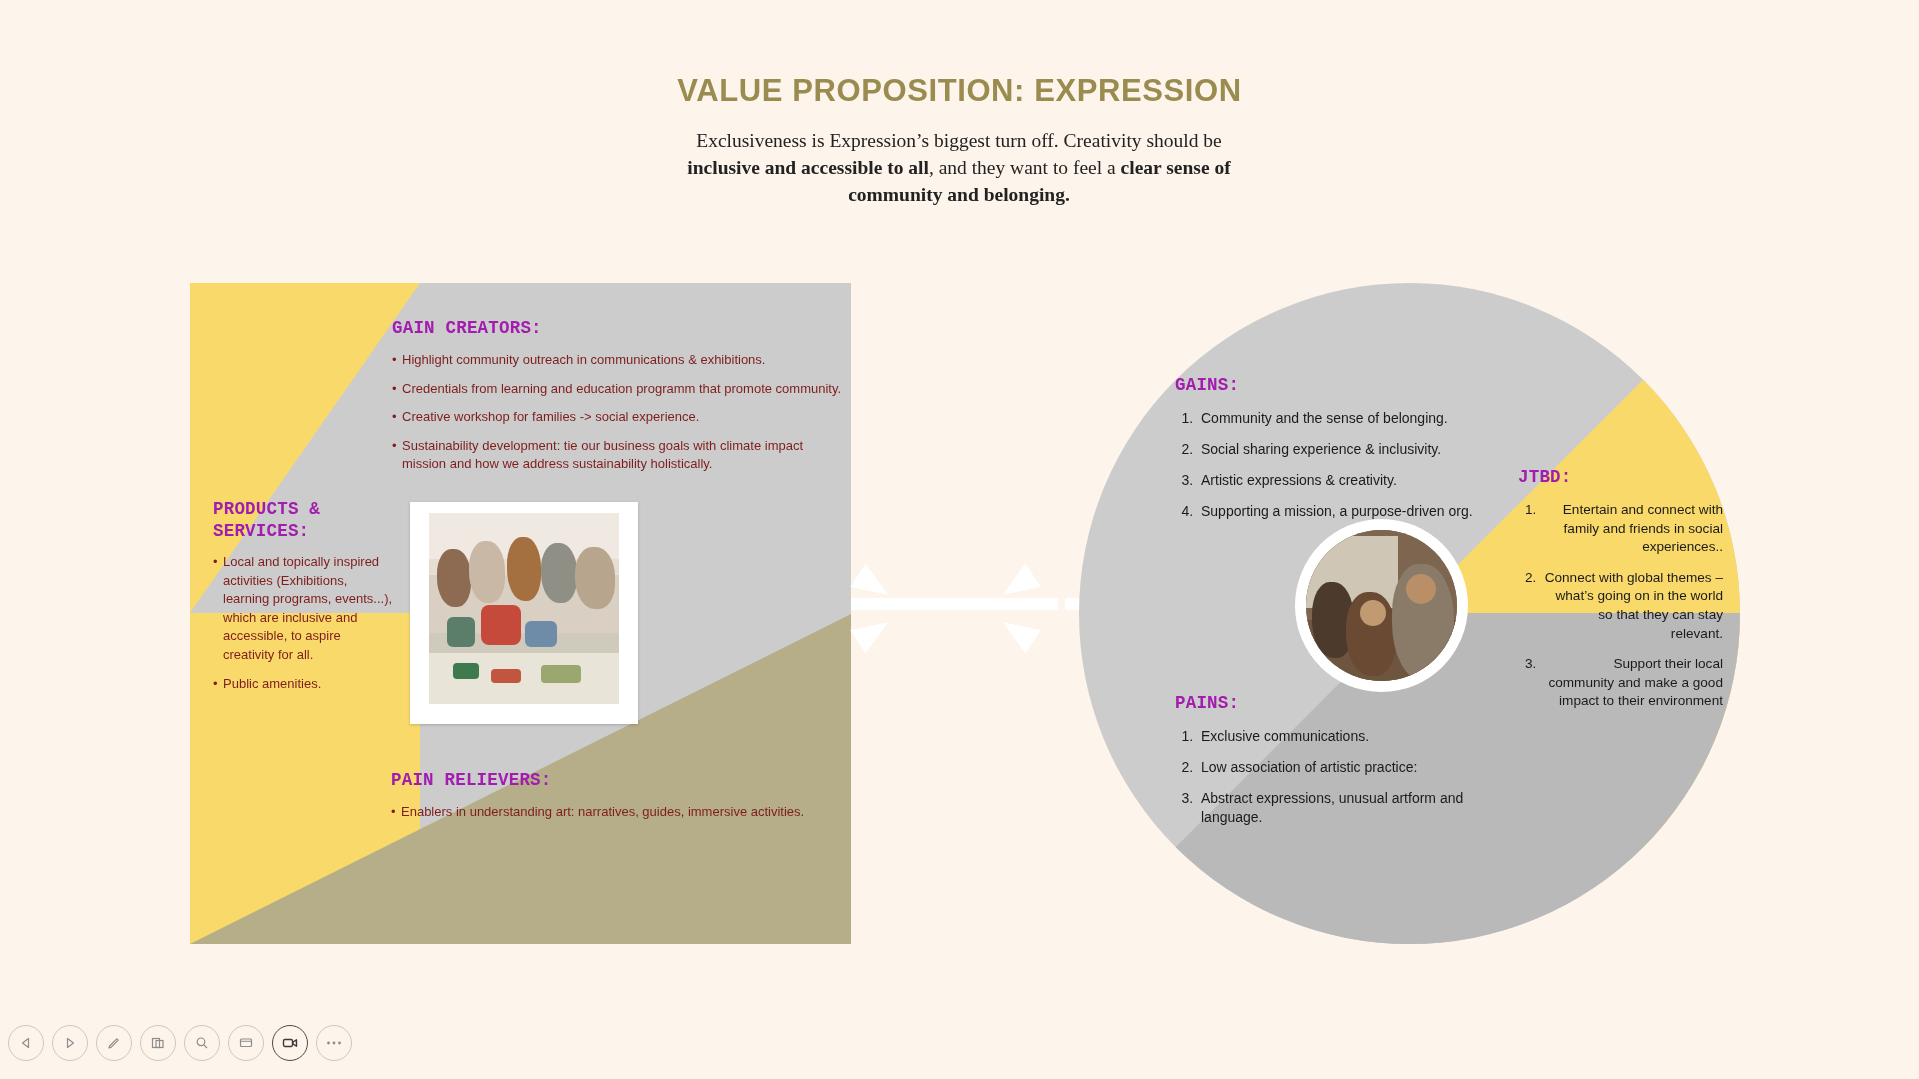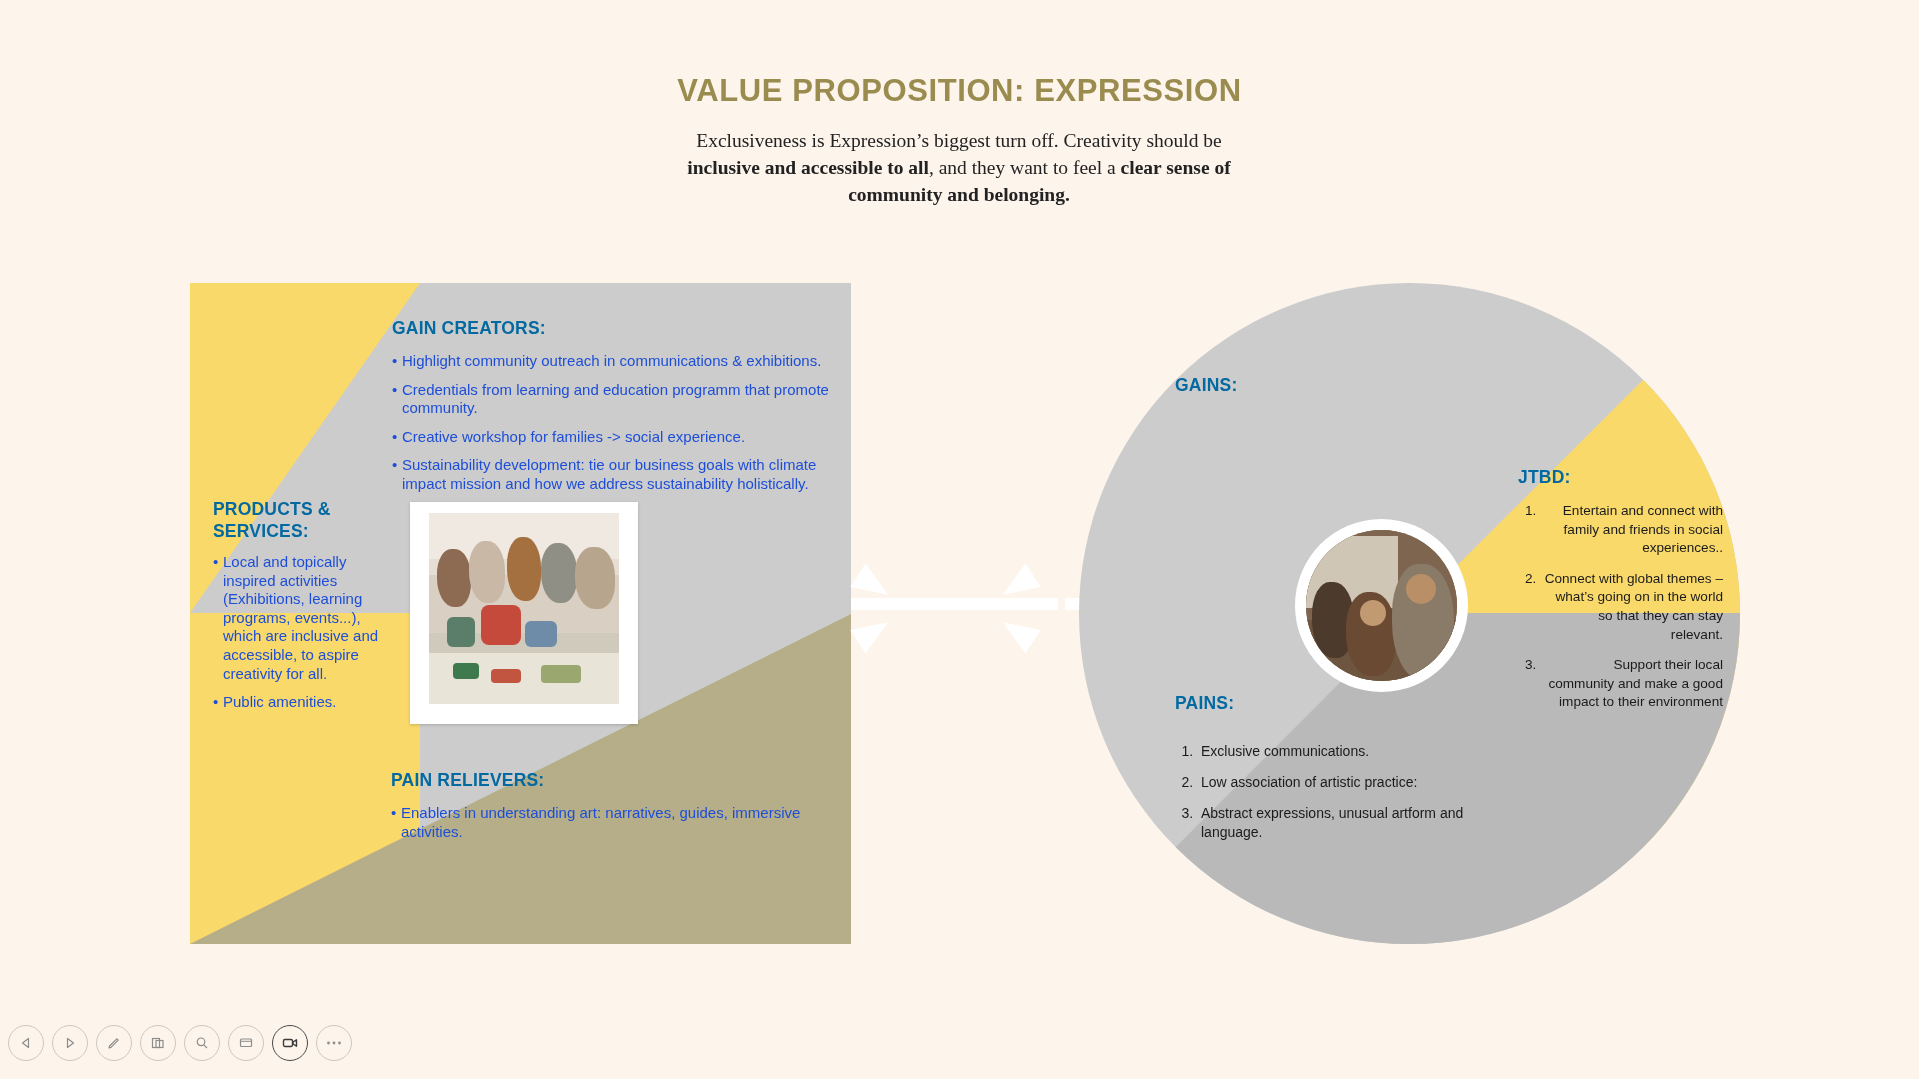--- a/index.html
+++ b/index.html
@@ -74,30 +74,31 @@
     left: 0; bottom: 0;
     width: 0; height: 0;
     border-right: 661px solid #b5ae88;
     border-top: 330px solid transparent;
   }
   .left-content { position: absolute; inset: 0; }
 
   .sect-head {
     font-size: 17.5px;
     font-weight: bold;
-    color: #0369a1;
+    color: #a21caf;
     letter-spacing: 0.2px;
+    font-family: Liberation Mono, monospace;
   }
   .bullet-list { margin: 0; padding: 0; list-style: none; }
   .bullet-list li {
     position: relative;
     padding-left: 10px;
-    font-size: 15px;
+    font-size: 13px;
     line-height: 18.6px;
-    color: #1d4ed8;
+    color: #7f1d1d;
     margin-bottom: 10px;
   }
   .bullet-list li:before {
     content: "•";
     position: absolute;
     left: 0;
     top: 0;
   }
   .num-list {
     margin: 0;
@@ -239,21 +240,21 @@
   .pc-bg { position:absolute; left:0; top:0; width:151px; height:151px; background:#7d6550; }
   .pc-panel { position:absolute; left:0; top:6px; width:92px; height:72px; background:#cfc6b6; }
   .pc-wood { position:absolute; left:0; top:90px; width:151px; height:61px; background:#6d553f; }
 
   #gains { position: absolute; left: 1175px; top: 375px; width: 330px; }
   #gains .sect-head { margin-bottom: 14px; }
   #jtbd { position: absolute; left: 1518px; top: 467px; width: 205px; }
   #jtbd .sect-head { margin-bottom: 14px; }
   #jtbd .num-list li { line-height: 18.6px; font-size: 13.6px; text-align: right; }
   #pains { position: absolute; left: 1175px; top: 693px; width: 300px; }
-  #pains .sect-head { margin-bottom: 28px; }
+  #pains .sect-head { margin-bottom: 14px; }
 
   
   .toolbar {
     position: absolute;
     left: 8px;
     bottom: 18px;
     display: flex;
     align-items: center;
     gap: 8px;
   }
@@ -356,20 +357,26 @@
     <div class="pc-wood"></div>
     <div class="blob" style="left:6px; top:52px; width:42px; height:76px; background:#4c3a2c;"></div>
     <div class="blob" style="left:40px; top:62px; width:50px; height:84px; background:#6b4a33;"></div>
     <div class="blob" style="left:86px; top:34px; width:62px; height:117px; background:#8a7a68;"></div>
     <div class="blob" style="left:54px; top:70px; width:26px; height:26px; background:#c19a72; border-radius:50%;"></div>
     <div class="blob" style="left:100px; top:44px; width:30px; height:30px; background:#b98f68; border-radius:50%;"></div>
   </div>
 
   <div id="gains">
     <div class="sect-head">GAINS:</div>
+    <ol class="num-list">
+      <li>Community and the sense of belonging.</li>
+      <li>Social sharing experience &amp; inclusivity.</li>
+      <li>Artistic expressions &amp; creativity.</li>
+      <li>Supporting a mission, a purpose-driven org.</li>
+    </ol>
   </div>
 
   <div id="jtbd">
     <div class="sect-head">JTBD:</div>
     <ol class="num-list">
       <li>Entertain and connect with family and friends in social experiences..</li>
       <li>Connect with global themes – what’s going on in the world so that they can stay relevant.</li>
       <li>Support their local community and make a good impact to their environment</li>
     </ol>
   </div>

